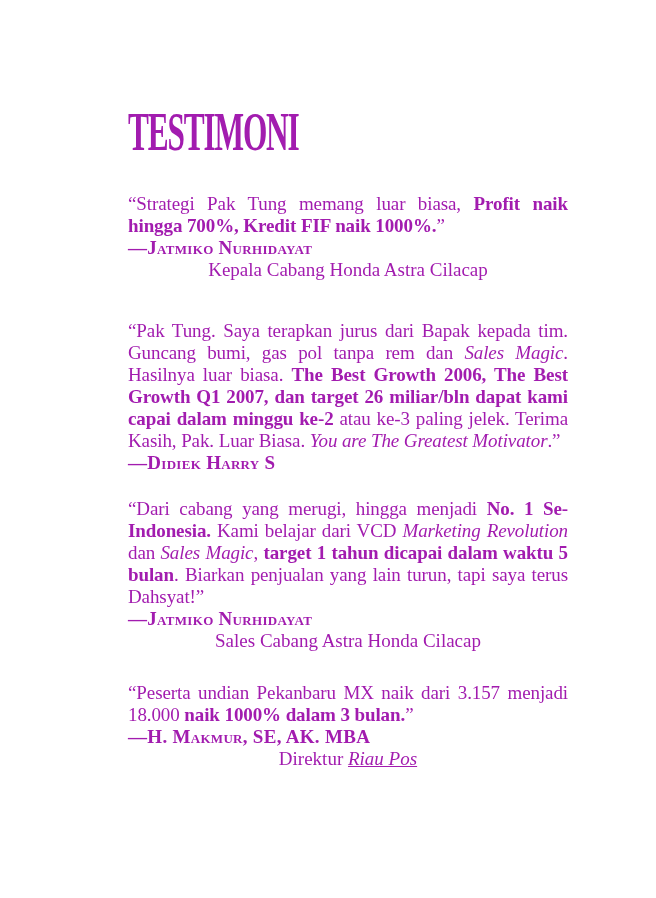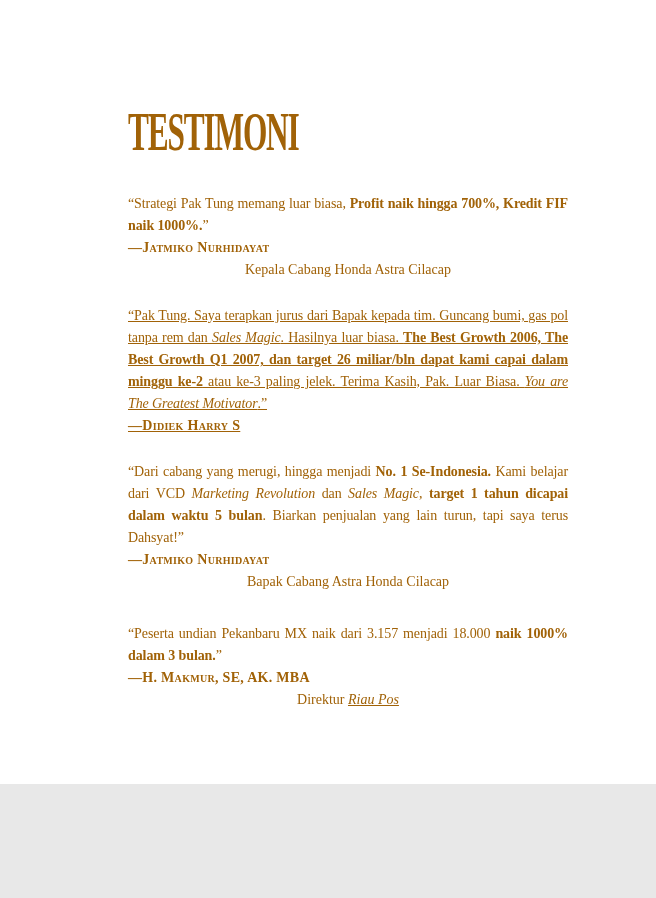--- a/index.html
+++ b/index.html
@@ -1,22 +1,22 @@
 <!DOCTYPE html>
 <html><head>
 <meta charset="utf-8">
 <style>
   html, body { margin: 0; padding: 0; background: #e8e8e8; }
   .page {
     position: relative;
     width: 656px;
-    height: 784px;
+    height: 898px;
     background: #ffffff;
     font-family: "Liberation Serif", serif;
-    color: #a16207;
+    color: #a21caf;
     overflow: hidden;
   }
   .content {
     position: absolute;
     left: 128px;
     top: 0;
     width: 440px;
   }
   h1.title {
     margin: 103px 0 0 0;
@@ -27,27 +27,27 @@
     letter-spacing: -2px;
     white-space: nowrap;
   }
   h1.title .title-inner {
     display: inline-block;
     transform: scaleX(0.58);
     transform-origin: 0 50%;
   }
   section.testimonial { margin: 0; padding: 0; }
   section.testimonial.s1 { margin-top: 32px; }
-  section.testimonial.s2 { margin-top: 24px; text-decoration: underline; }
+  section.testimonial.s2 { margin-top: 39px; }
   section.testimonial.s3 { margin-top: 24px; }
   section.testimonial.s4 { margin-top: 30px; }
   p {
     margin: 0;
     padding: 0;
-    font-size: 14px;
+    font-size: 19px;
     line-height: 22px;
   }
   p.quote {
     text-align: justify;
     letter-spacing: -0.1px;
   }
   p.sig {
     text-align: left;
     font-weight: 700;
     font-variant: small-caps;
@@ -72,21 +72,21 @@
     </section>
 
     <section class="testimonial s2">
       <p class="quote"><span>“Pak Tung. Saya terapkan jurus dari Bapak kepada tim. Guncang bumi, gas pol tanpa rem dan </span><span style="font-style: italic;">Sales Magic</span><span>. Hasilnya luar biasa. </span><span style="font-weight: 700;">The Best Growth 2006, The Best Growth Q1 2007, dan target 26 miliar/bln dapat kami capai dalam minggu ke-2</span><span> atau ke-3 paling jelek. Terima Kasih, Pak. Luar Biasa. </span><span style="font-style: italic;">You are The Greatest Motivator</span><span>.”</span></p>
       <p class="sig">—Didiek Harry S</p>
     </section>
 
     <section class="testimonial s3">
       <p class="quote"><span>“Dari cabang yang merugi, hingga menjadi </span><span style="font-weight: 700;">No. 1 Se-Indonesia.</span><span> Kami belajar dari VCD </span><span style="font-style: italic;">Marketing Revolution</span><span> dan </span><span style="font-style: italic;">Sales Magic</span><span>, </span><span style="font-weight: 700;">target 1 tahun dicapai dalam waktu 5 bulan</span><span>. Biarkan penjualan yang lain turun, tapi saya terus Dahsyat!”</span></p>
       <p class="sig">—Jatmiko Nurhidayat</p>
-      <p class="org"><span>Bapak Cabang Astra Honda Cilacap</span></p>
+      <p class="org"><span>Sales Cabang Astra Honda Cilacap</span></p>
     </section>
 
     <section class="testimonial s4">
       <p class="quote"><span>“Peserta undian Pekanbaru MX naik dari 3.157 menjadi 18.000 </span><span style="font-weight: 700;">naik 1000% dalam 3 bulan.</span><span>”</span></p>
       <p class="sig">—H. Makmur, SE, AK. MBA</p>
       <p class="org"><span>Direktur </span><span style="font-style: italic; text-decoration: underline;">Riau Pos</span></p>
     </section>
 
   </div>
 </div>

